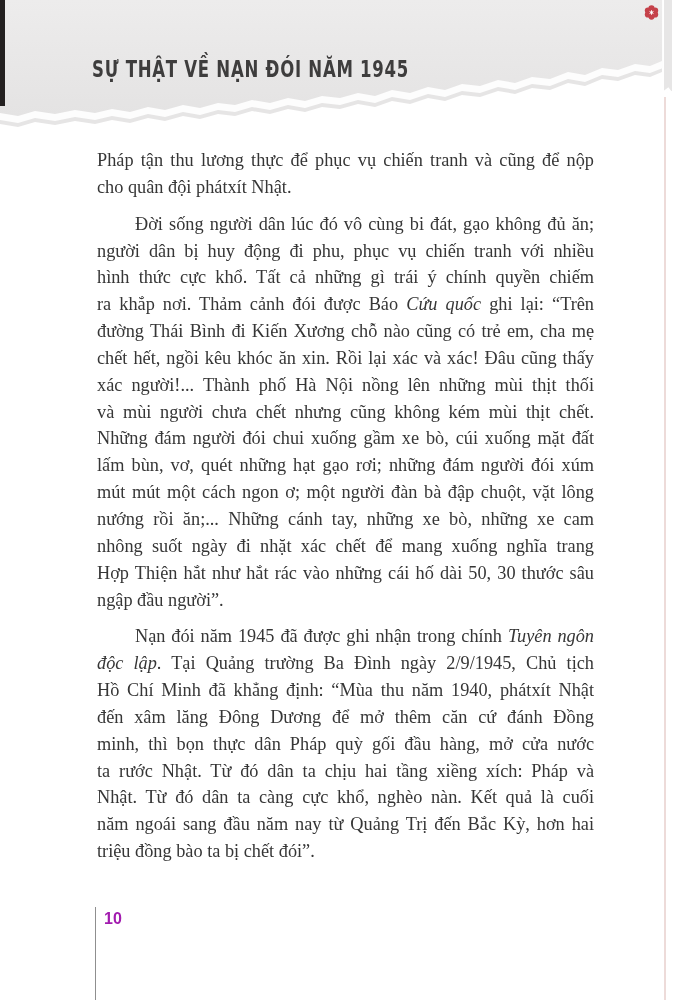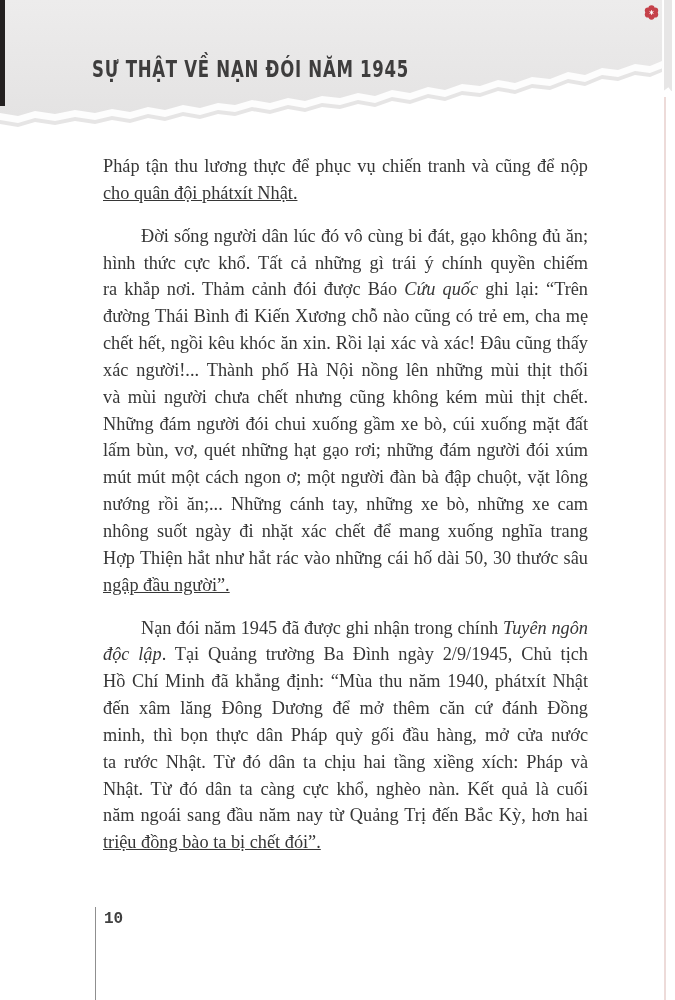--- a/index.html
+++ b/index.html
@@ -47,46 +47,46 @@
     background: #eddbd9;
   }
   .body-text {
     position: absolute;
     left: 87px;
     top: 137px;
     width: 517px;
     color: var(--ink);
     font-size: 18.3px;
   }
-  .para { margin: 16px; }
+  .para { margin: 10px; }
   .line {
     line-height: 26.85px;
     height: 26.85px;
     text-align: justify;
     text-align-last: justify;
     white-space: nowrap;
   }
   .line.indent { text-indent: 38px; }
-  .line.last { text-align-last: left; text-decoration: underline; }
+  .line.last { text-align-last: left; }
   .folio-line {
     position: absolute;
     left: 95px;
     top: 907px;
     width: 1px;
     height: 93px;
     background: #8f8f8f;
   }
   .folio {
     position: absolute;
     left: 104px;
     top: 910px;
-    font-family: Liberation Mono, monospace;
+    font-family: Liberation Sans, sans-serif;
     font-weight: 700;
     font-size: 16px;
-    color: #404040;
+    color: #a21caf;
   }
 </style>
 </head>
 <body>
 
 <div class="page">
 
   <svg class="header-svg" viewBox="0 0 675 140" xmlns="http://www.w3.org/2000/svg" aria-hidden="true">
     <defs>
       <linearGradient id="paperGrad" x1="0" y1="0" x2="0" y2="1">
@@ -144,20 +144,21 @@
 
   <div class="right-edge-line"></div>
 
   <div class="body-text">
       <div class="para">
         <div class="line">Pháp tận thu lương thực để phục vụ chiến tranh và cũng để nộp</div>
         <div class="line last">cho quân đội phátxít Nhật.</div>
       </div>
       <div class="para">
         <div class="line indent">Đời sống người dân lúc đó vô cùng bi đát, gạo không đủ ăn;</div>
+        <div class="line">người dân bị huy động đi phu, phục vụ chiến tranh với nhiều</div>
         <div class="line">hình thức cực khổ. Tất cả những gì trái ý chính quyền chiếm</div>
         <div class="line">ra khắp nơi. Thảm cảnh đói được Báo <i>Cứu quốc</i> ghi lại: “Trên</div>
         <div class="line">đường Thái Bình đi Kiến Xương chỗ nào cũng có trẻ em, cha mẹ</div>
         <div class="line">chết hết, ngồi kêu khóc ăn xin. Rồi lại xác và xác! Đâu cũng thấy</div>
         <div class="line">xác người!... Thành phố Hà Nội nồng lên những mùi thịt thối</div>
         <div class="line">và mùi người chưa chết nhưng cũng không kém mùi thịt chết.</div>
         <div class="line">Những đám người đói chui xuống gầm xe bò, cúi xuống mặt đất</div>
         <div class="line">lấm bùn, vơ, quét những hạt gạo rơi; những đám người đói xúm</div>
         <div class="line">mút mút một cách ngon ơ; một người đàn bà đập chuột, vặt lông</div>
         <div class="line">nướng rồi ăn;... Những cánh tay, những xe bò, những xe cam</div>

